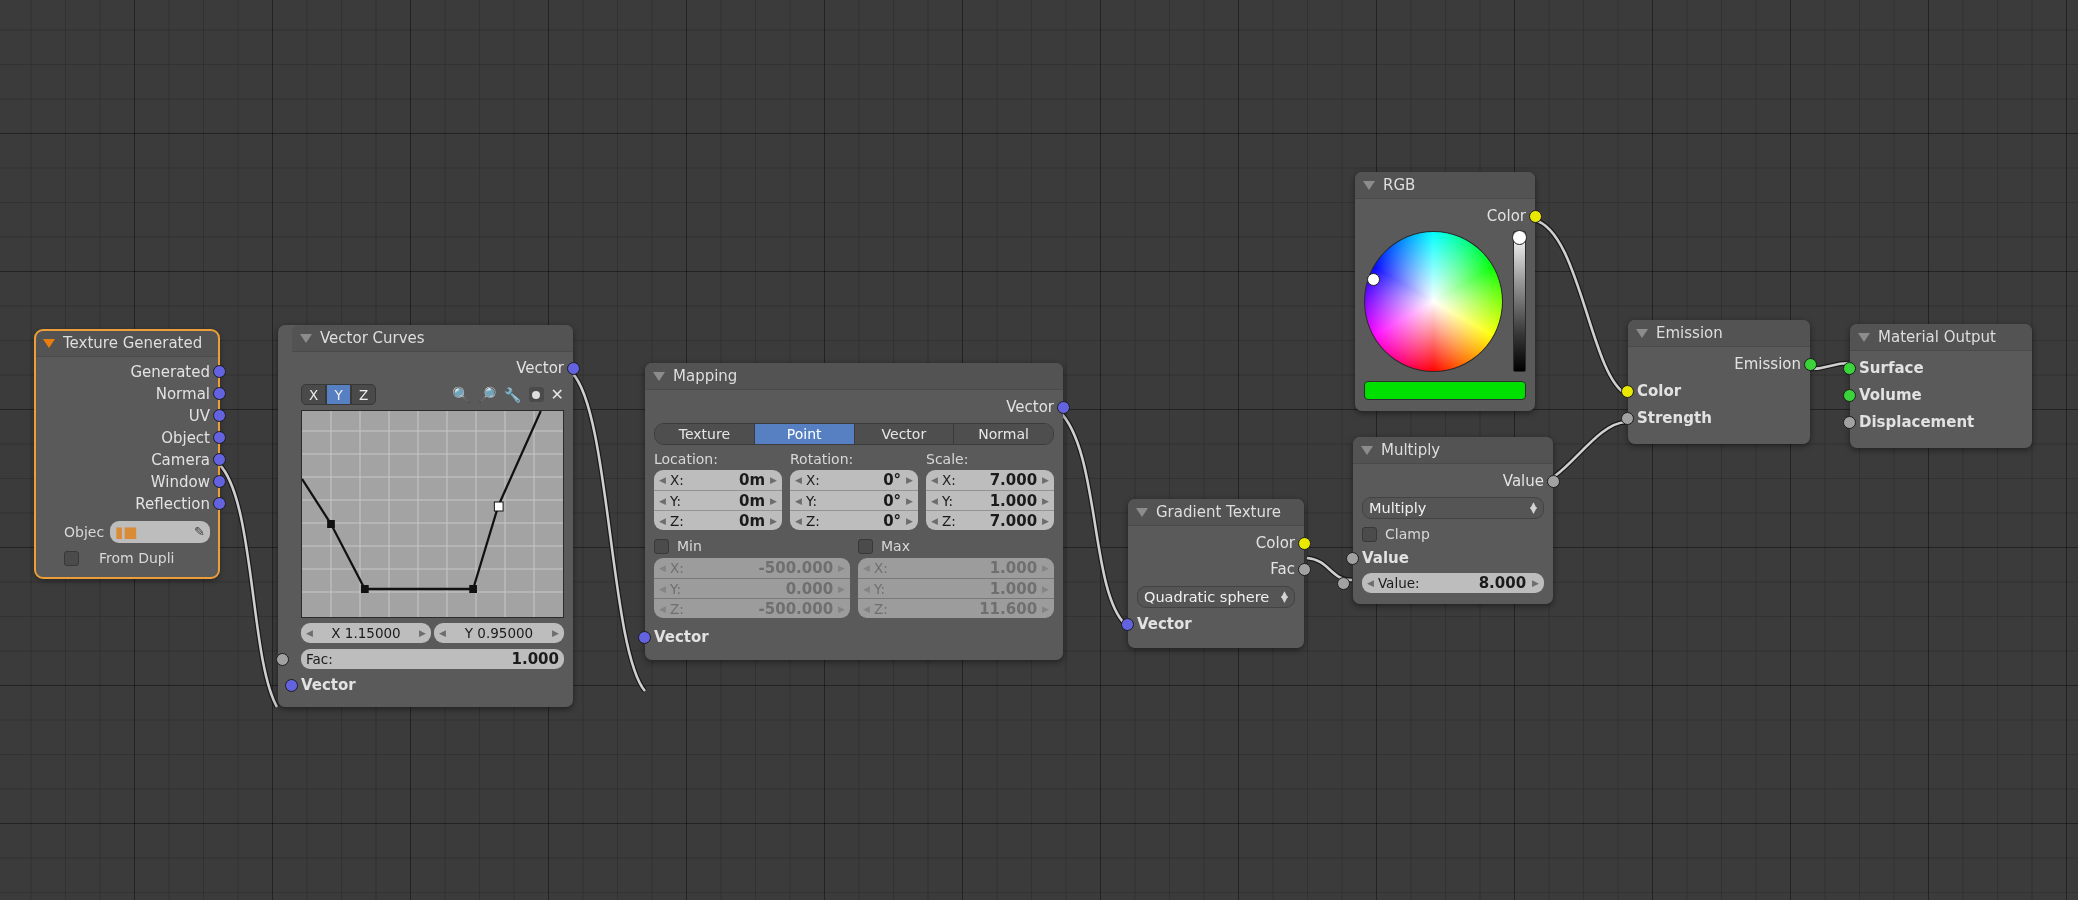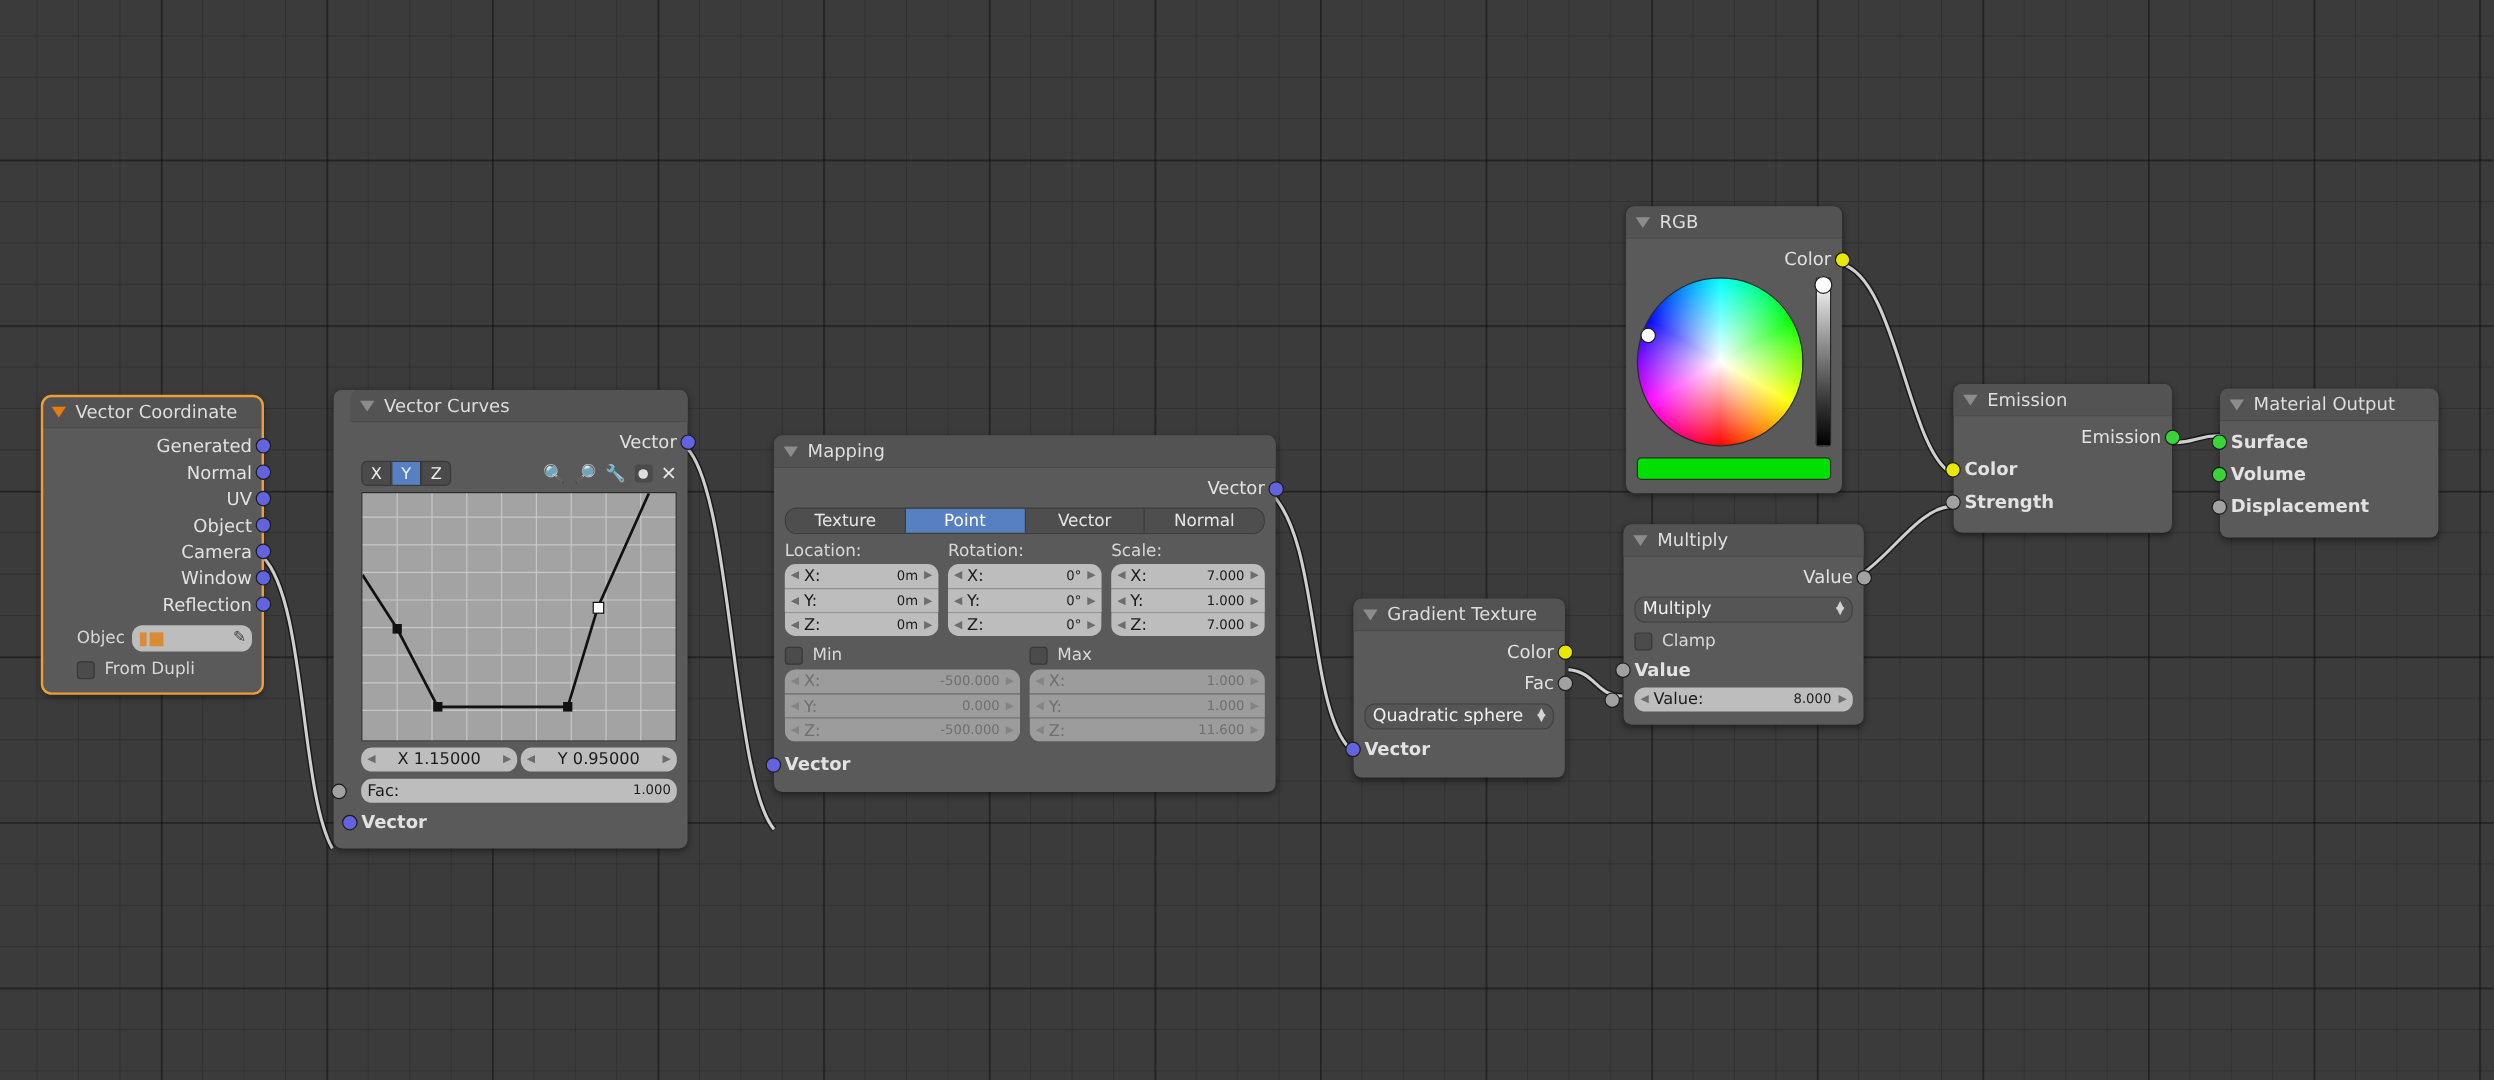--- a/index.html
+++ b/index.html
@@ -66,21 +66,21 @@
   .row.in  { justify-content:flex-start;font-weight:bold; }
 
   
   .fld {
     background:#bdbdbd; color:#1b1b1b; border-radius:9px;
     height:20px; line-height:20px; font-size:13.5px;
     display:flex; align-items:center; justify-content:space-between;
     padding:0 5px; position:relative;
   }
   .fld .lab { font-size:13.5px; }
-  .fld .val { font-size:11px; }
+  .fld .val { font-size:15px;font-weight:bold; }
   .arr { color:#6d6d6d; font-size:9px; }
   .fld.dim { background:#9c9c9c; color:#6f6f6f; }
   .fld.dim .arr { color:#848484; }
 
   .vstack .fld { border-radius:0; }
   .vstack .fld:first-child { border-top-left-radius:9px; border-top-right-radius:9px; }
   .vstack .fld:last-child  { border-bottom-left-radius:9px; border-bottom-right-radius:9px; }
   .vstack .fld + .fld { border-top:1px solid rgba(0,0,0,0.22); }
 
   .cap { font-size:14px; color:#d8d8d8; }
@@ -160,21 +160,21 @@
   <path d="M 1531,485 C 1565,485 1592,424 1626,422" stroke="#191919" stroke-width="5" fill="none"></path>
   <path d="M 1531,485 C 1565,485 1592,424 1626,422" stroke="#cfcfcf" stroke-width="2.6" fill="none"></path>
 
   <path d="M 1809,369 C 1830,369 1830,363 1850,363" stroke="#191919" stroke-width="5" fill="none"></path>
   <path d="M 1809,369 C 1830,369 1830,363 1850,363" stroke="#cfcfcf" stroke-width="2.6" fill="none"></path>
 </svg>
 
 <div class="node selected" style="left:35px; top:330px; width:184px;">
   <div class="hdr">
     <span class="tri orange"></span>
-    <span>Vector Coordinate</span>
+    <span>Texture Generated</span>
   </div>
   <div class="body" style="padding-bottom:12px;padding-left:29px;">
     <div class="row out" style="height:22px;">
       <span>Generated</span>
       <span class="sock vector" style="right:-16px; top:4px;"></span>
     </div>
     <div class="row out" style="height:22px;">
       <span>Normal</span>
       <span class="sock vector" style="right:-16px; top:4px;"></span>
     </div>
@@ -199,21 +199,21 @@
       <span class="sock vector" style="right:-16px; top:4px;"></span>
     </div>
 
     <div style="display:flex;align-items:center;gap:6px;margin-top:6px;">
       <span class="cap">Objec</span>
       <div class="fld" style="flex:1;height:22px;">
         <span style="font-size:15px;color:#d98b35;">▮■</span>
         <span style="font-size:13px;color:#3a3a3a;">✎</span>
       </div>
     </div>
-    <div style="display:flex;align-items:center;gap:8px;margin-top:7px;">
+    <div style="display:flex;align-items:center;gap:20px;margin-top:7px;">
       <span class="chk"></span>
       <span class="cap">From Dupli</span>
     </div>
   </div>
 </div>
 
 <div class="node" style="left:278px; top:325px; width:295px;padding-left:14px;">
   <div class="hdr">
     <span class="tri"></span>
     <span>Vector Curves</span>

